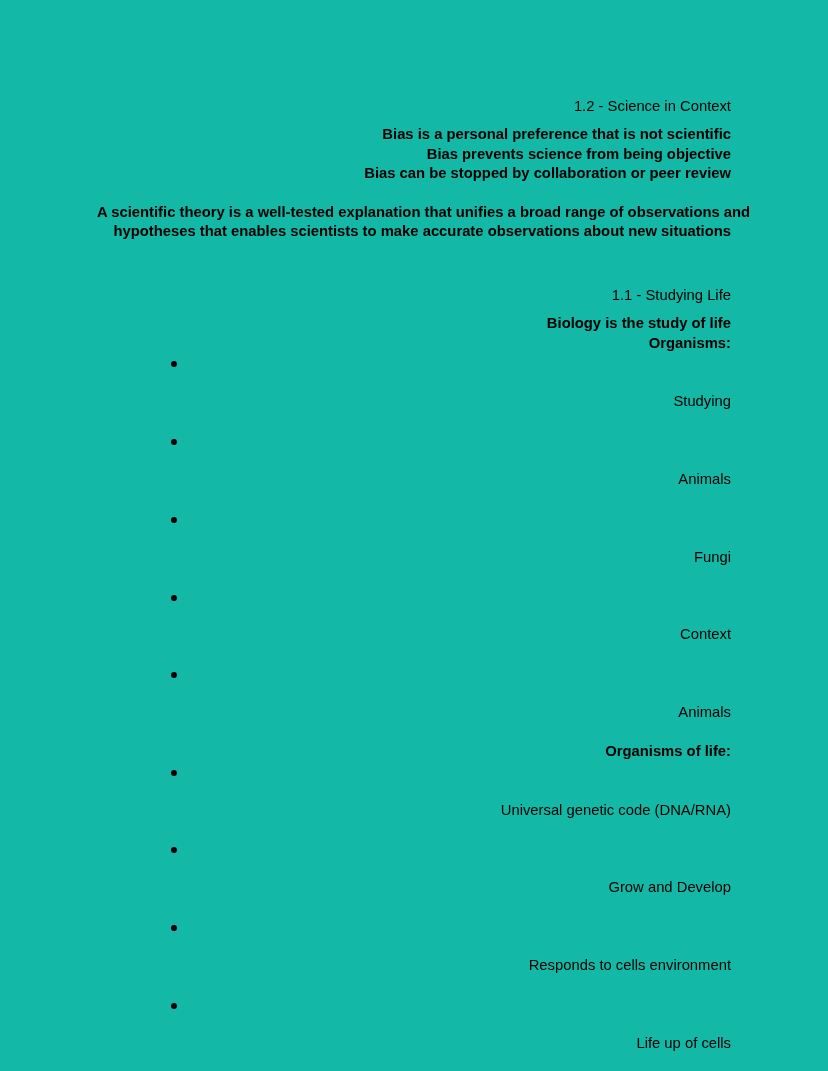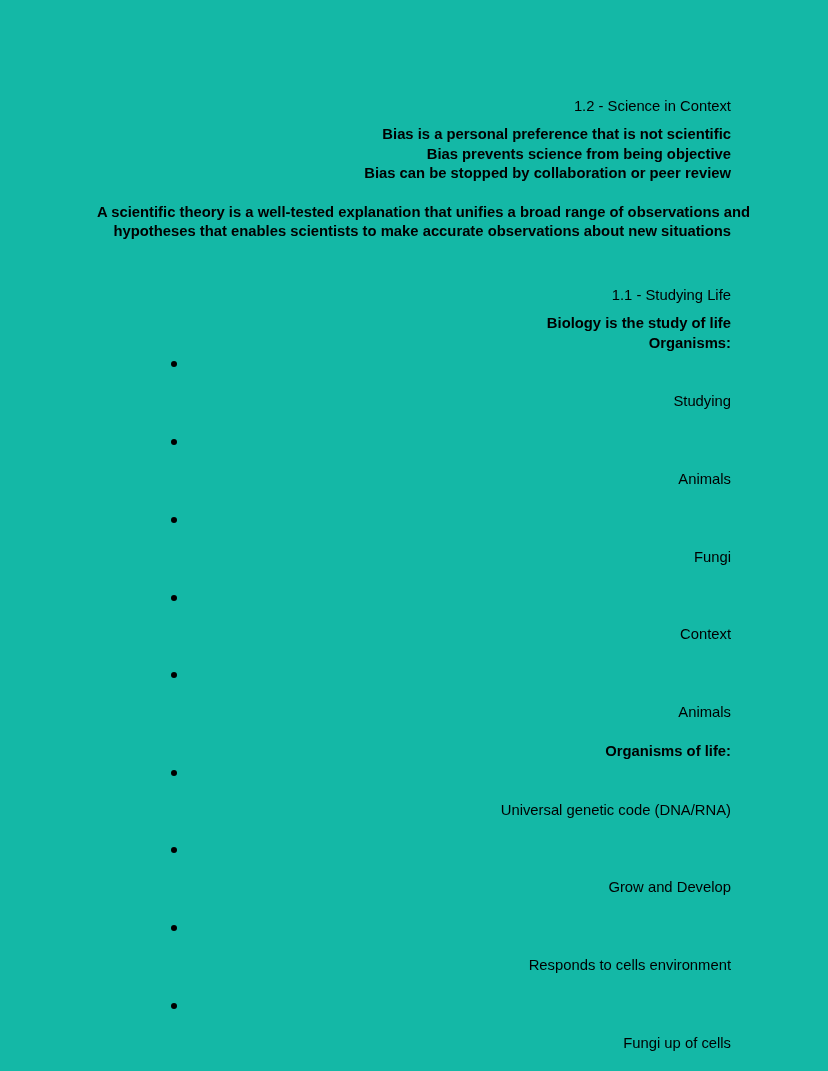--- a/index.html
+++ b/index.html
@@ -108,18 +108,18 @@
     <li>
       <span class="bullet"></span>
       <span>Grow and Develop</span>
     </li>
     <li>
       <span class="bullet"></span>
       <span>Responds to cells environment</span>
     </li>
     <li>
       <span class="bullet"></span>
-      <span>Fungi up of cells</span>
+      <span>Life up of cells</span>
     </li>
 
   </ul>
 
 </div>
 
 </body></html>

